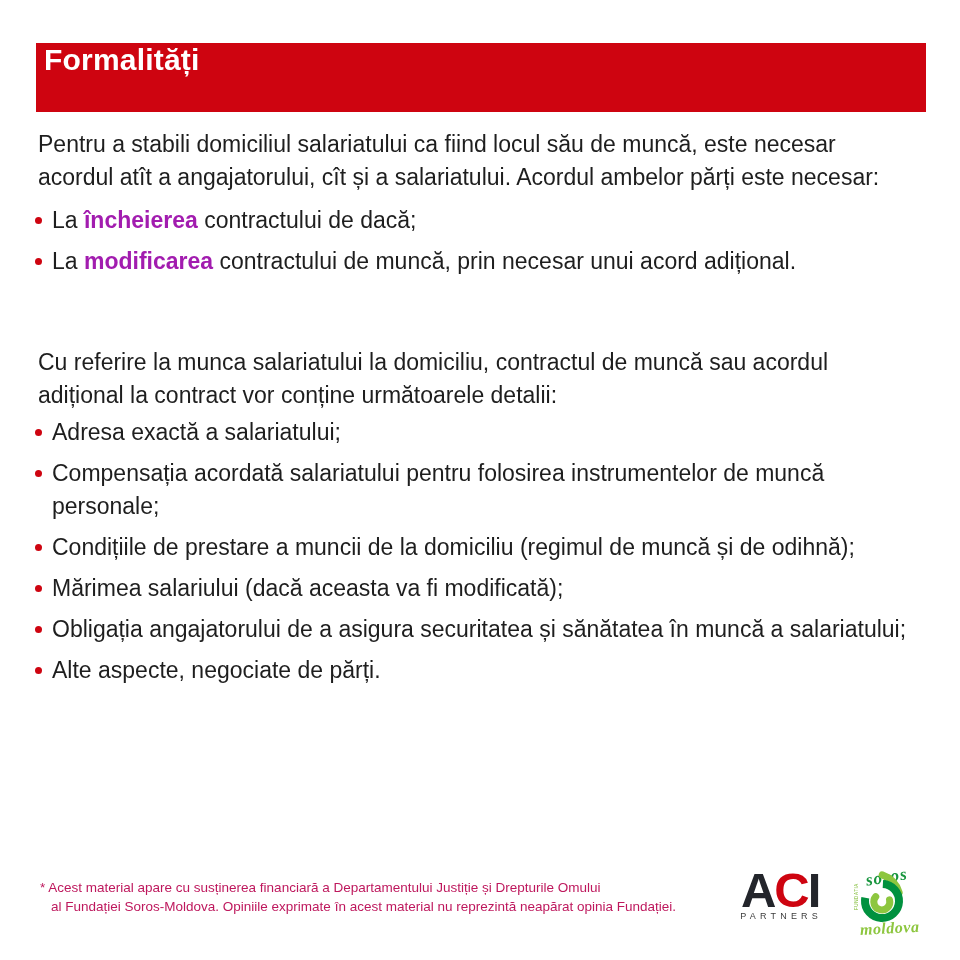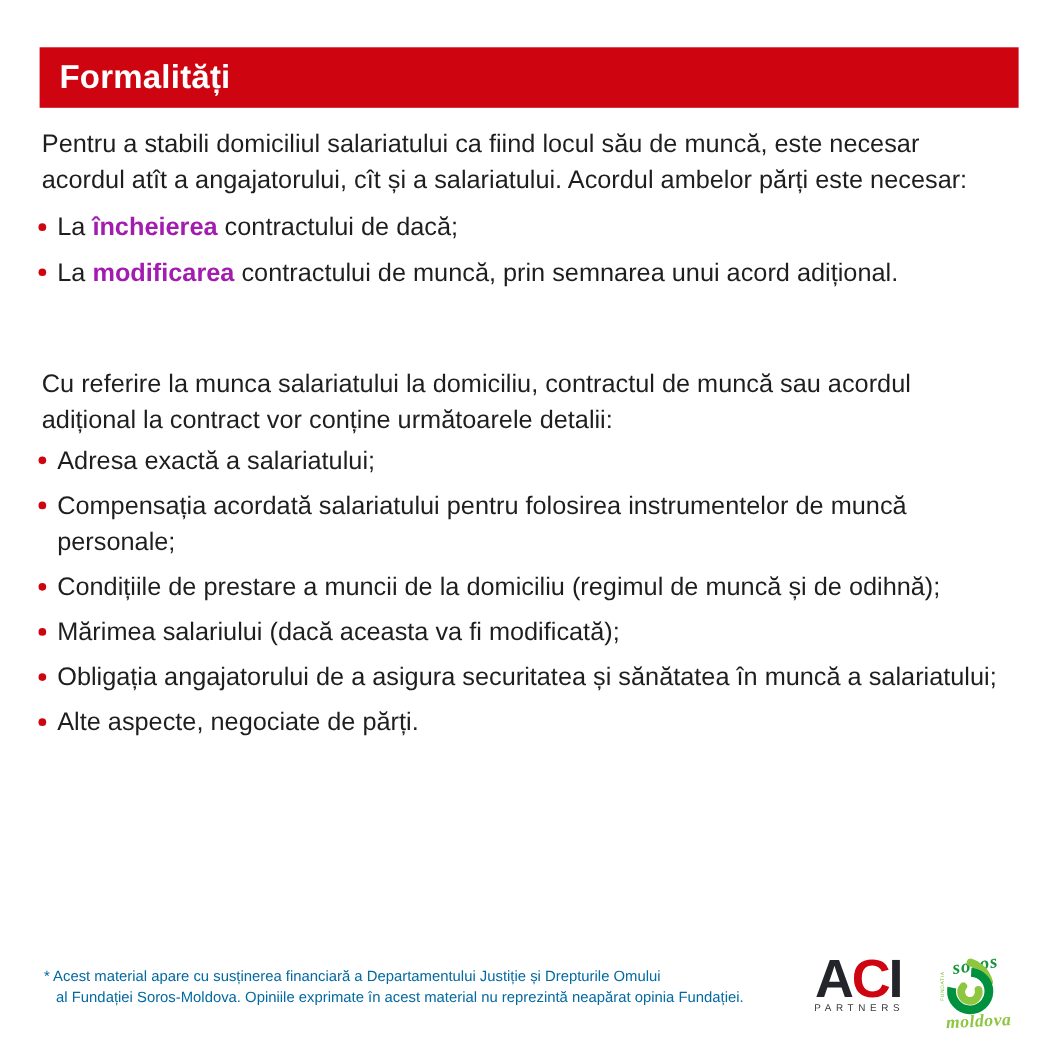--- a/index.html
+++ b/index.html
@@ -11,25 +11,25 @@
   .canvas {
     position: relative;
     width: 960px; height: 960px;
     background: #ffffff;
     overflow: hidden;
   }
 
   
   .title-bar {
     margin: 43px 34px 0 36px;
-    height: 55px;
+    height: 69px;
     background: #CE0410;
     display: flex;
-    align-items: center;
-    padding-left: 18px;
+    align-items: flex-start;
+    padding-left: 8px;
     box-sizing: border-box;
   }
   .title-bar h1 {
     margin: 0;
     color: #ffffff;
     font-size: 30px;
     font-weight: bold;
     letter-spacing: 0.2px;
   }
 
@@ -75,21 +75,21 @@
     left: 40px; right: 14px; bottom: 22px;
     display: flex;
     align-items: flex-start;
     justify-content: space-between;
   }
   .note {
     margin: 12px 0 0 0;
     max-width: 660px;
     font-size: 13.5px;
     line-height: 19px;
-    color: #0369a1;
+    color: #be185d;
   }
   .note .note-line2 { display: block; padding-left: 11px; }
 
   .logos {
     display: flex;
     align-items: flex-start;
     gap: 24px;
     padding-right: 4px;
   }
   .aci { text-align: center; padding-top: 6px; }
@@ -145,21 +145,21 @@
     <p class="para">Pentru a stabili domiciliul salariatului ca fiind locul său de muncă, este necesar
 acordul atît a angajatorului, cît și a salariatului. Acordul ambelor părți este necesar:</p>
 
     <ul class="bullets">
       <li>
         <span class="dot"></span>
         <span class="li-text"><span>La </span><span class="hl">încheierea</span><span> contractului de dacă;</span></span>
       </li>
       <li>
         <span class="dot"></span>
-        <span class="li-text"><span>La </span><span class="hl">modificarea</span><span> contractului de muncă, prin semnarea unui acord adițional.</span></span>
+        <span class="li-text"><span>La </span><span class="hl">modificarea</span><span> contractului de muncă, prin necesar unui acord adițional.</span></span>
       </li>
     </ul>
 
     <p class="para second">Cu referire la munca salariatului la domiciliu, contractul de muncă sau acordul
 adițional la contract vor conține următoarele detalii:</p>
 
     <ul class="bullets second-list">
       <li>
         <span class="dot"></span>
         <span class="li-text">Adresa exactă a salariatului;</span>

